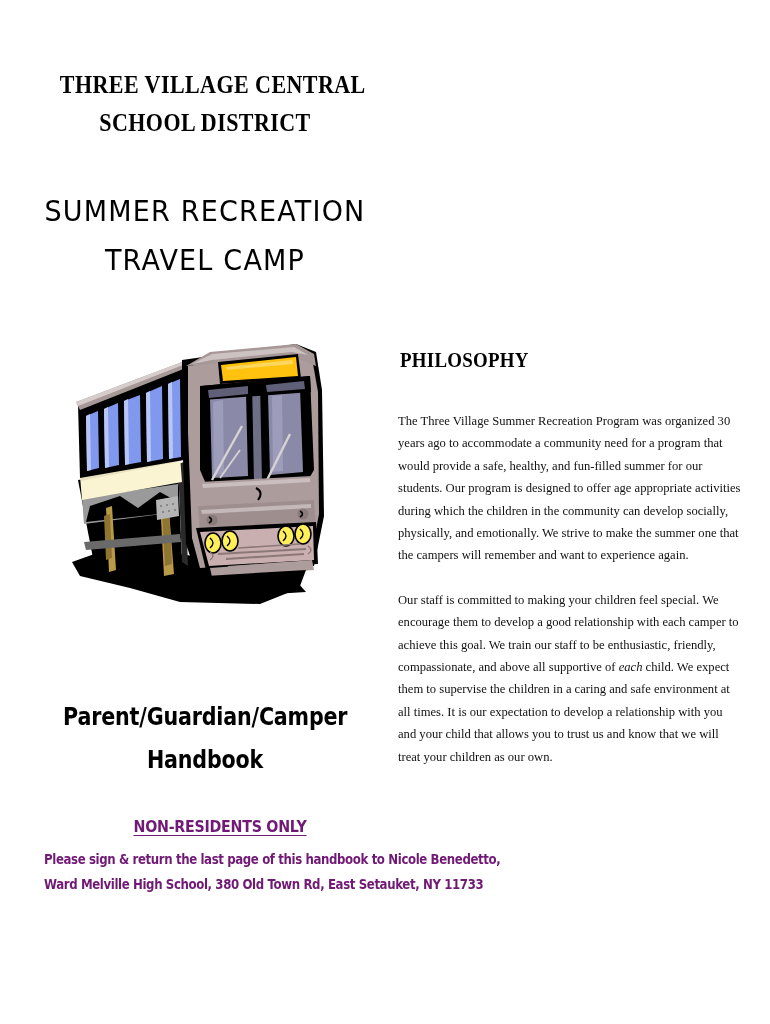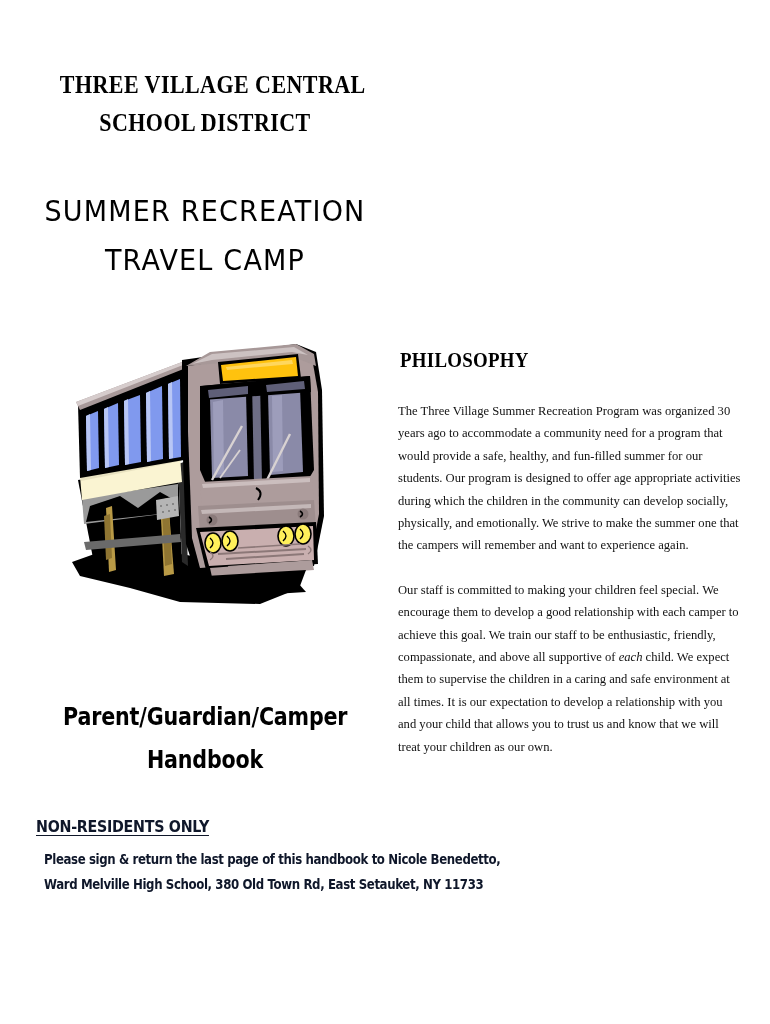--- a/index.html
+++ b/index.html
@@ -72,21 +72,21 @@
     font-weight: bold;
     font-size: 21px;
     letter-spacing: 0.3px;
     color: #000000;
     transform: scaleX(0.9);
     transform-origin: left top;
   }
   .philosophy-body {
     position: absolute;
     left: 398px;
-    top: 400px;
+    top: 410px;
     width: 345px;
     font-family: "Liberation Serif", serif;
     font-size: 12.6px;
     line-height: 22.4px;
     color: #111111;
     text-align: left;
   }
   .philosophy-body p { margin: 0 0 22px 0; }
   .philosophy-body p:last-child { margin-bottom: 9px; }
   .philosophy-body i { font-style: italic; }
@@ -109,21 +109,22 @@
     white-space: nowrap;
   }
   .handbook-title .line2 { display: block; }
 
   
   .notice {
     position: absolute;
     left: 20px;
     top: 818px;
     width: 400px;
-    color: #0f172a;
+    text-align: center;
+    color: #701a75;
   }
   .notice-heading {
     font-family: "DejaVu Sans", sans-serif;
     font-weight: bold;
     font-size: 15.5px;
     letter-spacing: -0.3px;
     text-decoration: underline;
     text-underline-offset: 3px;
     display: block;
     transform: scaleX(0.92);

